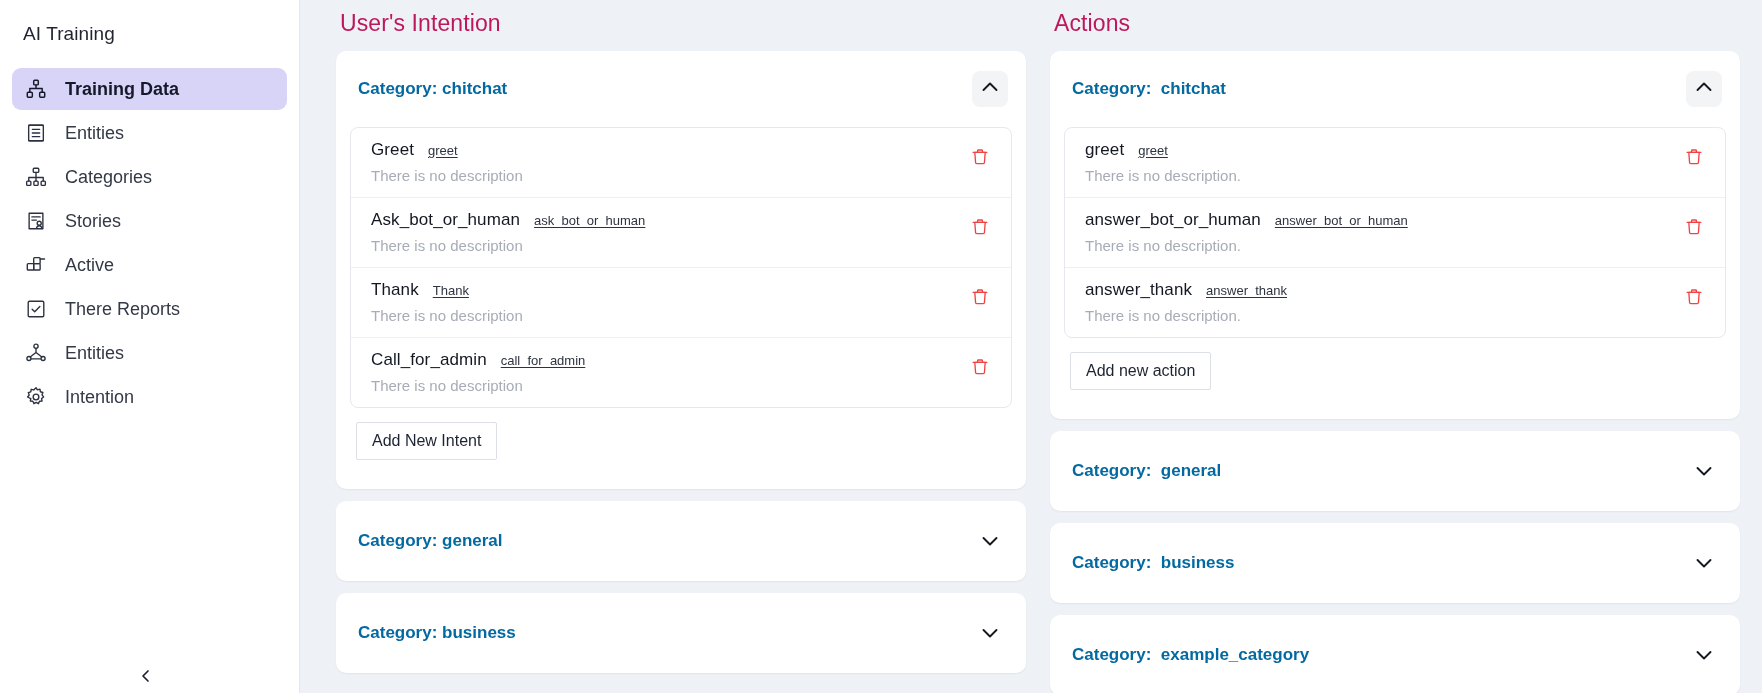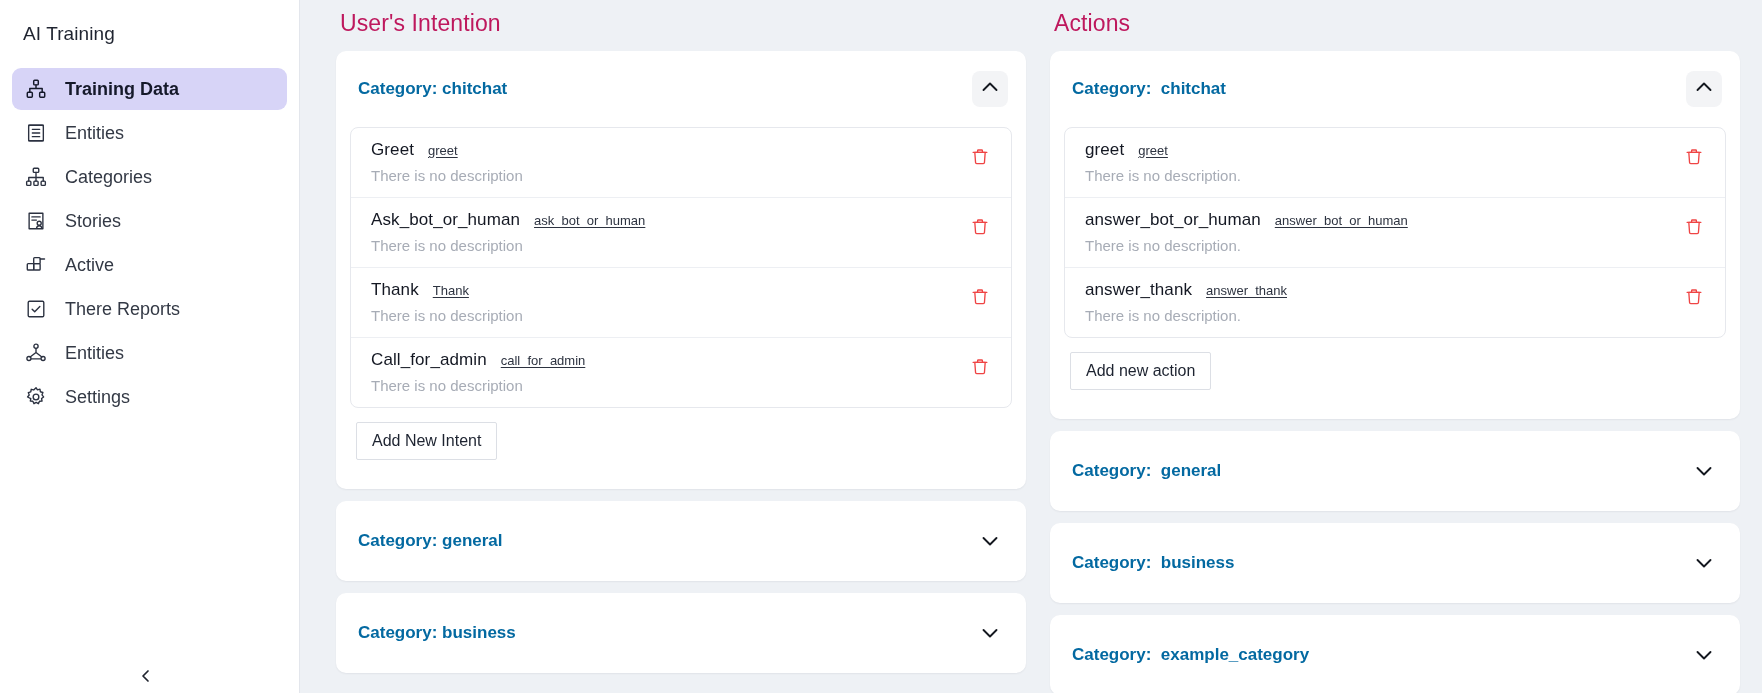--- a/index.html
+++ b/index.html
@@ -210,21 +210,21 @@
           </span>
           <span>Entities</span>
         </div>
         <div class="nav-item">
           <span class="nav-ico">
             <svg width="22" height="22" viewBox="0 0 24 24">
               <circle cx="12" cy="12" r="3.1" stroke="#2b3140" stroke-width="1.5" fill="none" stroke-linecap="round" stroke-linejoin="round"></circle>
               <path d="M12 1.9l1.6 2.3 2.7-.7.5 2.8 2.7.8-1 2.6 1.8 2.2-2.2 1.8.5 2.8-2.8.2-1.2 2.6-2.4-1.4-2.4 1.4-1.2-2.6-2.8-.2.5-2.8L2.8 12l1.8-2.2-1-2.6 2.7-.8.5-2.8 2.7.7z" stroke="#2b3140" stroke-width="1.5" fill="none" stroke-linecap="round" stroke-linejoin="round"></path>
             </svg>
           </span>
-          <span>Settings</span>
+          <span>Intention</span>
         </div>
       </nav>
     <div class="sidebar-collapse">
       <svg width="16" height="16" viewBox="0 0 16 16" fill="none">
         <path d="M10 3 L5 8 L10 13" stroke="#20242e" stroke-width="1.7" stroke-linecap="round" stroke-linejoin="round"></path>
       </svg>
     </div>
   </aside>
 
   <main class="content">

